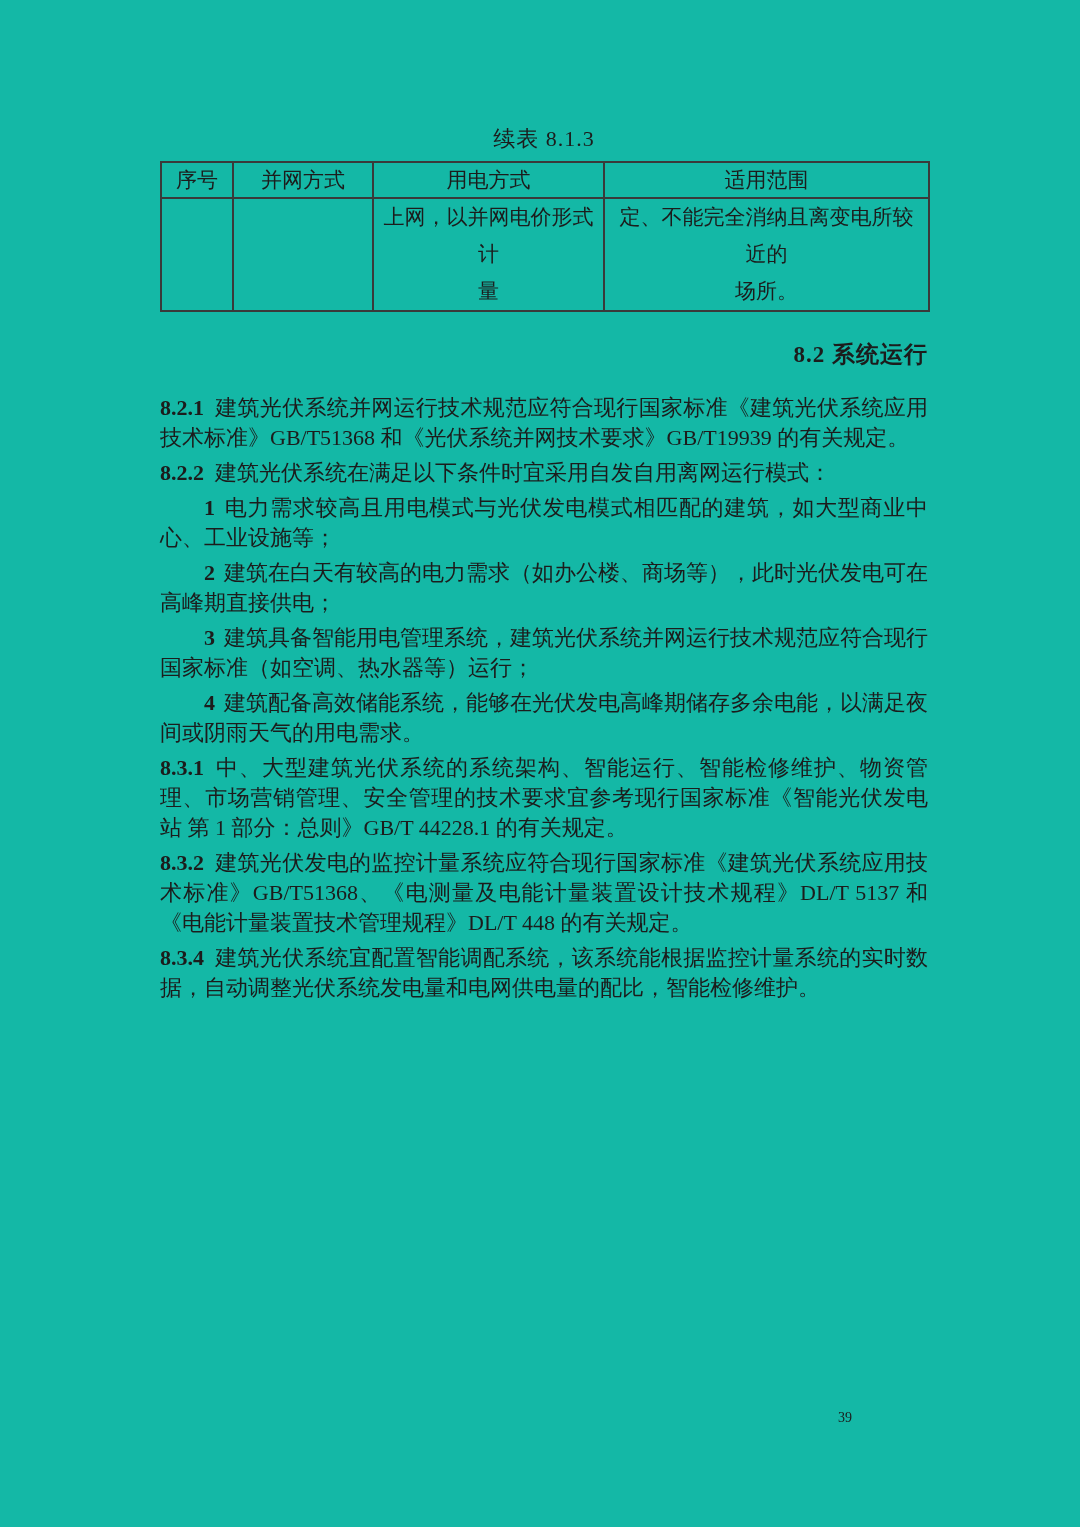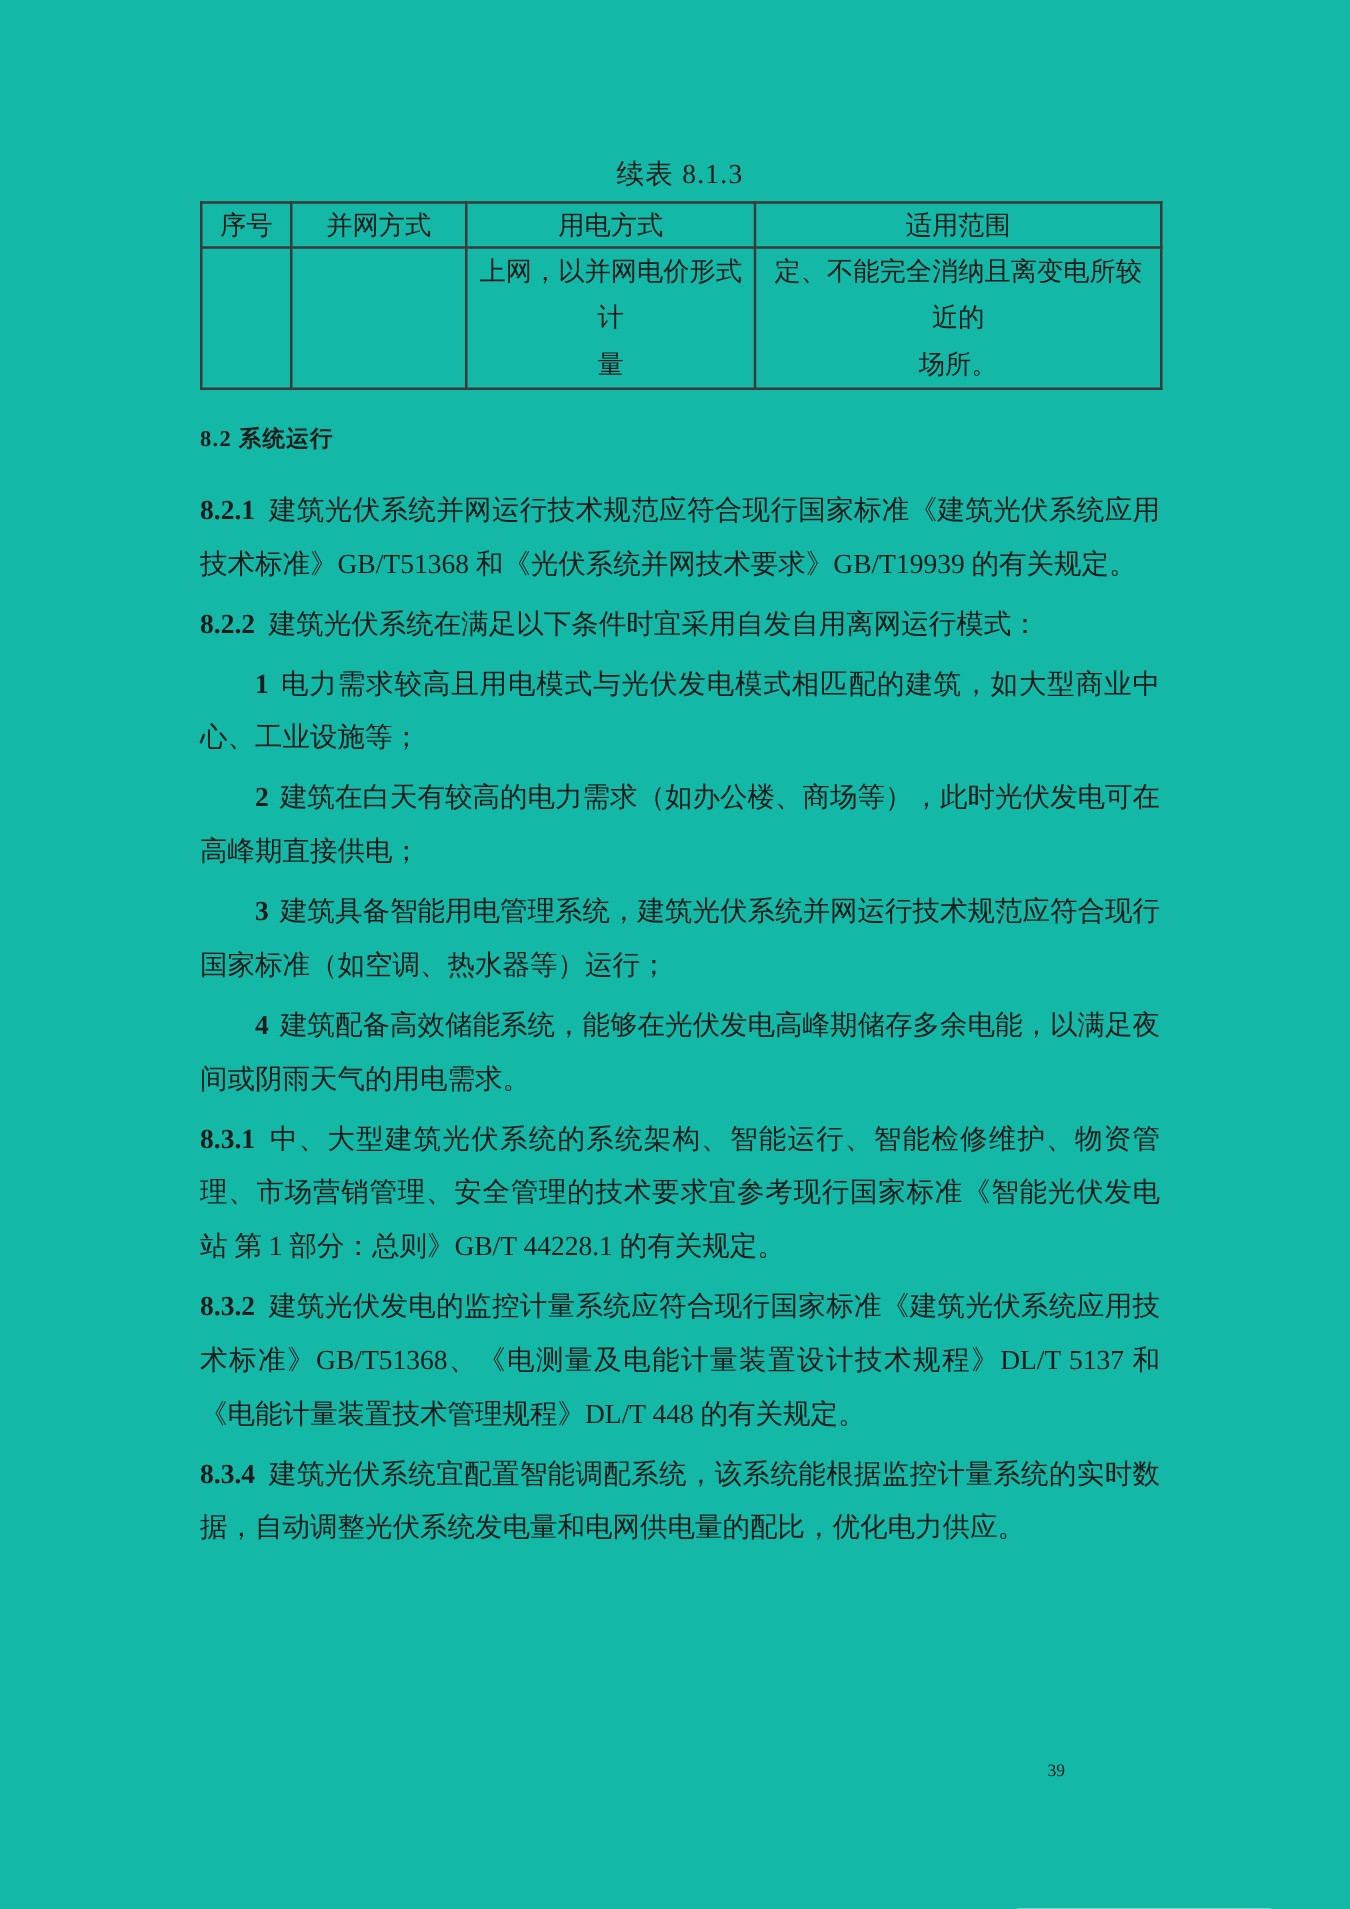--- a/index.html
+++ b/index.html
@@ -32,30 +32,30 @@
   table.cont-table th, table.cont-table td {
     border: 2px solid #3a3a3a;
     text-align: center;
     vertical-align: middle;
     font-weight: normal;
     padding: 0 6px;
   }
   table.cont-table thead th { height: 36px; }
   table.cont-table tbody td { height: 72px; line-height: 37px; }
   .section-heading {
-    font-size: 18px;
+    font-size: 23px;
     font-weight: bold;
-    text-align: left;
+    text-align: right;
     margin-top: 27px;
     margin-bottom: 23px;
     letter-spacing: 1px;
   }
   .clause, .item {
     font-size: 22px;
-    line-height: 43px;
+    line-height: 30px;
     text-align: justify;
     margin-bottom: 5px;
   }
   .item { text-indent: 2em; }
   .num { font-weight: bold; margin-right: 11px; }
   .item .num { margin-right: 9px; }
   .page-number {
     position: absolute;
     top: 1410px;
     left: 838px;
@@ -113,17 +113,17 @@
   <p class="item"><span class="num">3</span><span>建筑具备智能用电管理系统，建筑光伏系统并网运行技术规范应符合现行国家标准（如空调、热水器等）运行；</span></p>
 
   <p class="item"><span class="num">4</span><span>建筑配备高效储能系统，能够在光伏发电高峰期储存多余电能，以满足夜间或阴雨天气的用电需求。</span></p>
 
 
   <p class="clause"><span class="num">8.3.1</span><span>中、大型建筑光伏系统的系统架构、智能运行、智能检修维护、物资管理、市场营销管理、安全管理的技术要求宜参考现行国家标准《智能光伏发电站 第 1 部分：总则》GB/T 44228.1 的有关规定。</span></p>
 
   <p class="clause"><span class="num">8.3.2</span><span>建筑光伏发电的监控计量系统应符合现行国家标准《建筑光伏系统应用技术标准》GB/T51368、《电测量及电能计量装置设计技术规程》DL/T 5137 和《电能计量装置技术管理规程》DL/T 448 的有关规定。</span></p>
 
 
-  <p class="clause"><span class="num">8.3.4</span><span>建筑光伏系统宜配置智能调配系统，该系统能根据监控计量系统的实时数据，自动调整光伏系统发电量和电网供电量的配比，优化电力供应。</span></p>
+  <p class="clause"><span class="num">8.3.4</span><span>建筑光伏系统宜配置智能调配系统，该系统能根据监控计量系统的实时数据，自动调整光伏系统发电量和电网供电量的配比，智能检修维护。</span></p>
 
   <div class="page-number">39</div>
 
 </div>
 
 </body></html>

